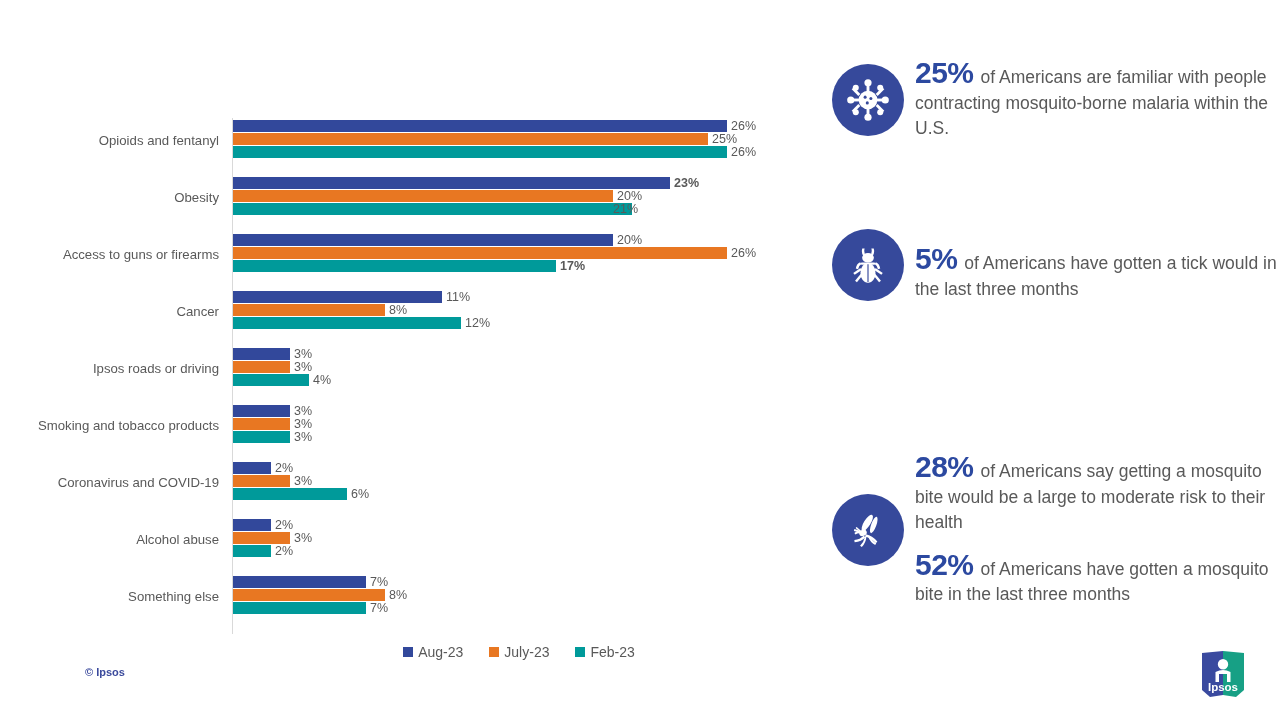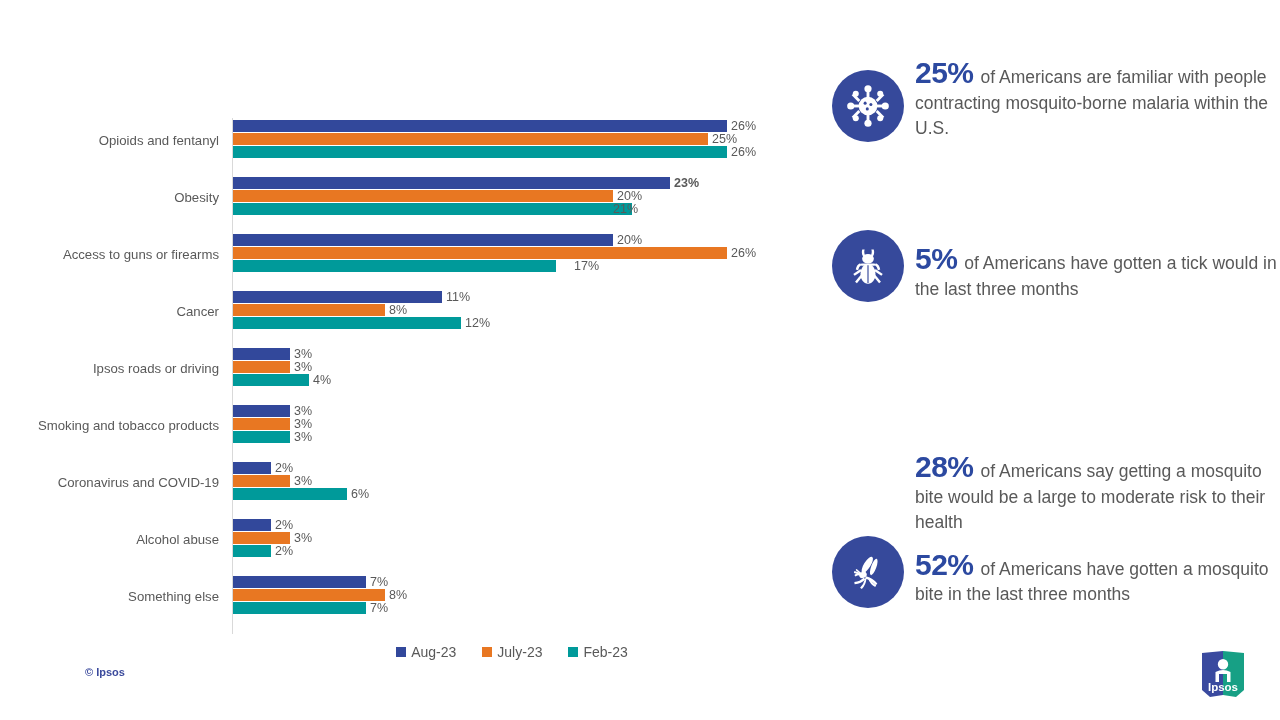--- a/index.html
+++ b/index.html
@@ -41,38 +41,38 @@
   .bar { position:absolute; left:0; top:0; height:12px; }
   .bar.s0 { background:#32489B; }
   .bar.s1 { background:#E87722; }
   .bar.s2 { background:#009A9A; }
   .bar-val {
     position:absolute; top:50%; transform:translateY(-50%);
     font-size:12.5px; color:#595959; white-space:nowrap; padding-left:4px;
   }
 
   .legend {
-    position:absolute; left:242px; top:644px; width:540px;
+    position:absolute; left:249px; top:644px; width:540px;
     display:flex; justify-content:center; gap:26px; align-items:flex-start;
   }
   .legend-item { display:flex; align-items:center; gap:5px; }
   .legend-swatch { width:10px; height:10px; display:inline-block; }
   .legend-swatch.s0 { background:#32489B; }
   .legend-swatch.s1 { background:#E87722; }
   .legend-swatch.s2 { background:#009A9A; }
   .legend-label { font-size:14px; color:#595959; }
 
   .copyright {
     position:absolute; left:85px; top:666px;
     font-size:11px; color:#3b4a9c; font-weight:bold;
   }
 
   
   .stats-panel { position:absolute; left:820px; top:0; width:460px; height:720px; }
-  .stat-block { position:absolute; left:0; width:460px; display:flex;align-items:flex-end; }
+  .stat-block { position:absolute; left:0; width:460px; display:flex; }
   .stat-icon-cell { width:95px; flex:0 0 95px; display:flex; align-items:center; justify-content:center; }
   .icon-circle {
     width:72px; height:72px; border-radius:50%;
     background:#36499B; display:flex; align-items:center; justify-content:center;
   }
   .stat-text { flex:1; padding-top:2px; }
   .stat-line { font-size:17.5px; line-height:25.5px; color:#595959; }
   .big-pct {
     font-size:30px; font-weight:bold; color:#2c49a0;
     letter-spacing:-0.5px; margin-right:7px;
@@ -133,21 +133,21 @@
               <div class="bar-wrap">
                 <div class="bar s0" style="width: 380px;"></div>
                 <span class="bar-val" style="left: 380px;">20%</span>
               </div>
               <div class="bar-wrap">
                 <div class="bar s1" style="width: 494px;"></div>
                 <span class="bar-val" style="left: 494px;">26%</span>
               </div>
               <div class="bar-wrap">
                 <div class="bar s2" style="width: 323px;"></div>
-                <span class="bar-val" style="left: 337px;">17%</span>
+                <span class="bar-val" style="left: 323px; font-weight: bold;">17%</span>
               </div>
             </div>
           </div>
           <div class="row" style="top: 173px;">
             <div class="cat-label">Cancer</div>
             <div class="bars">
               <div class="bar-wrap">
                 <div class="bar s0" style="width: 209px;"></div>
                 <span class="bar-val" style="left: 209px;">11%</span>
               </div>

